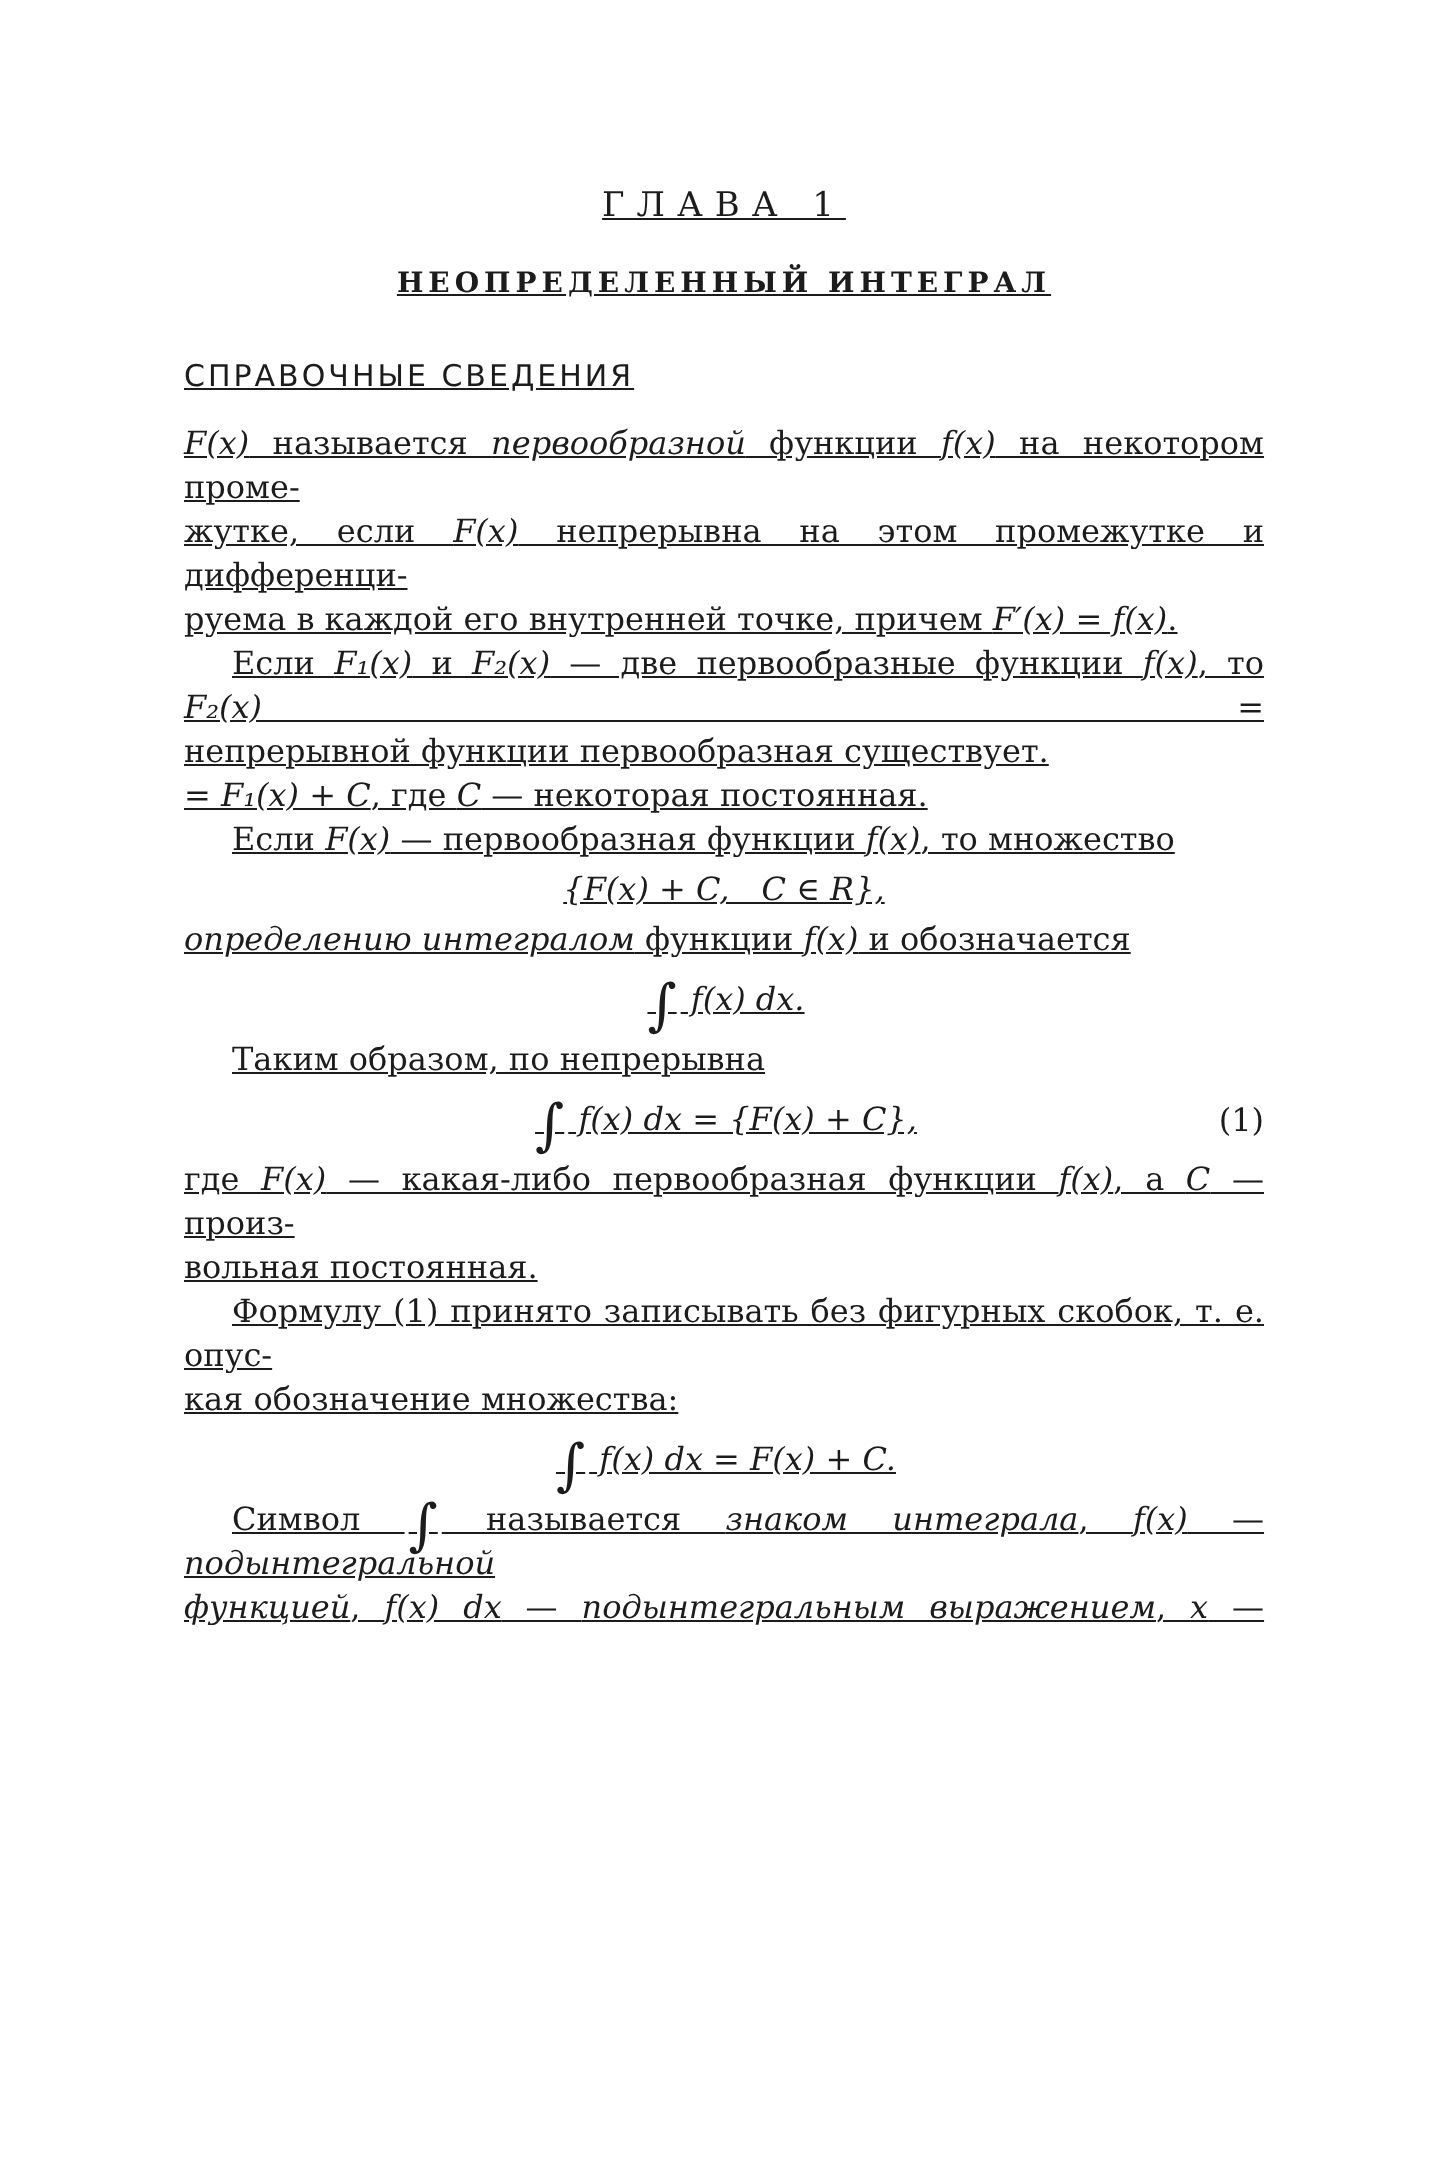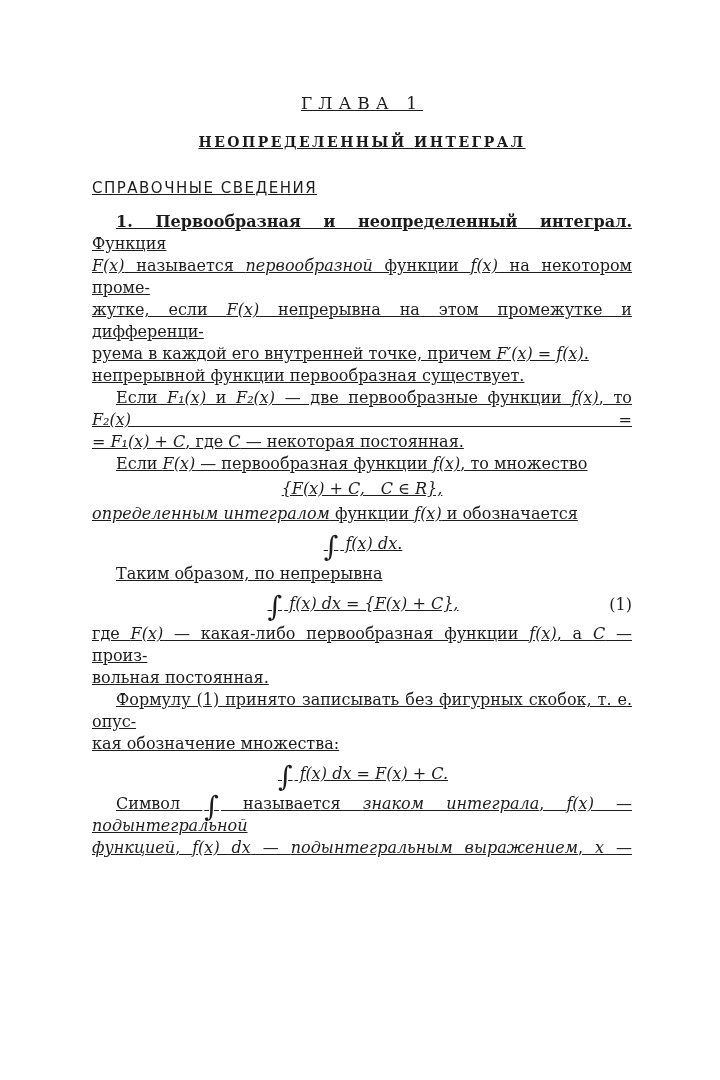--- a/index.html
+++ b/index.html
@@ -88,35 +88,34 @@
 
 <main class="page">
 
   <div class="chapter-label">ГЛАВА 1</div>
   <h1 class="chapter-title">НЕОПРЕДЕЛЕННЫЙ ИНТЕГРАЛ</h1>
 
   <h3 class="ref-heading">СПРАВОЧНЫЕ СВЕДЕНИЯ</h3>
 
   <section class="bodytext">
 
-    <div class="ln ind"><span class="seg-b">1. Первообразная и неопределенный интеграл.</span><span class="seg-r"> Функция</span></div>
     <div class="ln"><span class="seg-m">F(x)</span><span class="seg-r"> называется </span><span class="seg-i">первообразной</span><span class="seg-r"> функции </span><span class="seg-m">f(x)</span><span class="seg-r"> на некотором проме-</span></div>
     <div class="ln"><span class="seg-r">жутке, если </span><span class="seg-m">F(x)</span><span class="seg-r"> непрерывна на этом промежутке и дифференци-</span></div>
     <div class="ln last"><span class="seg-r">руема в каждой его внутренней точке, причем </span><span class="seg-m">F′(x) = f(x)</span><span class="seg-r">.</span></div>
 
+    <div class="ln ind"><span class="seg-r">Если </span><span class="seg-m">F₁(x)</span><span class="seg-r"> и </span><span class="seg-m">F₂(x)</span><span class="seg-r"> — две первообразные функции </span><span class="seg-m">f(x)</span><span class="seg-r">, то </span><span class="seg-m">F₂(x) =</span></div>
+
     <div class="ln last"><span class="seg-r">непрерывной функции первообразная существует.</span></div>
-
-    <div class="ln ind"><span class="seg-r">Если </span><span class="seg-m">F₁(x)</span><span class="seg-r"> и </span><span class="seg-m">F₂(x)</span><span class="seg-r"> — две первообразные функции </span><span class="seg-m">f(x)</span><span class="seg-r">, то </span><span class="seg-m">F₂(x) =</span></div>
     <div class="ln last"><span class="seg-m">= F₁(x) + C</span><span class="seg-r">, где </span><span class="seg-m">C</span><span class="seg-r"> — некоторая постоянная.</span></div>
 
     <div class="ln last ind"><span class="seg-r">Если </span><span class="seg-m">F(x)</span><span class="seg-r"> — первообразная функции </span><span class="seg-m">f(x)</span><span class="seg-r">, то множество</span></div>
 
     <div class="formula plain"><span class="seg-m">{F(x) + C,  C ∈ R},</span></div>
 
-    <div class="ln last"><span class="seg-i">определенным интегралом</span><span class="seg-r"> функции </span><span class="seg-m">f(x)</span><span class="seg-r"> и обозначается</span></div>
+    <div class="ln last"><span class="seg-i">определению интегралом</span><span class="seg-r"> функции </span><span class="seg-m">f(x)</span><span class="seg-r"> и обозначается</span></div>
 
     <div class="formula"><span class="seg-int">∫</span><span class="seg-m"> f(x) dx.</span></div>
 
     <div class="ln last ind"><span class="seg-r">Таким образом, по непрерывна</span></div>
 
     <div class="eqrow">
       <div class="formula"><span class="seg-int">∫</span><span class="seg-m"> f(x) dx = {F(x) + C},</span></div>
       <span class="eqtag">(1)</span>
     </div>
 

